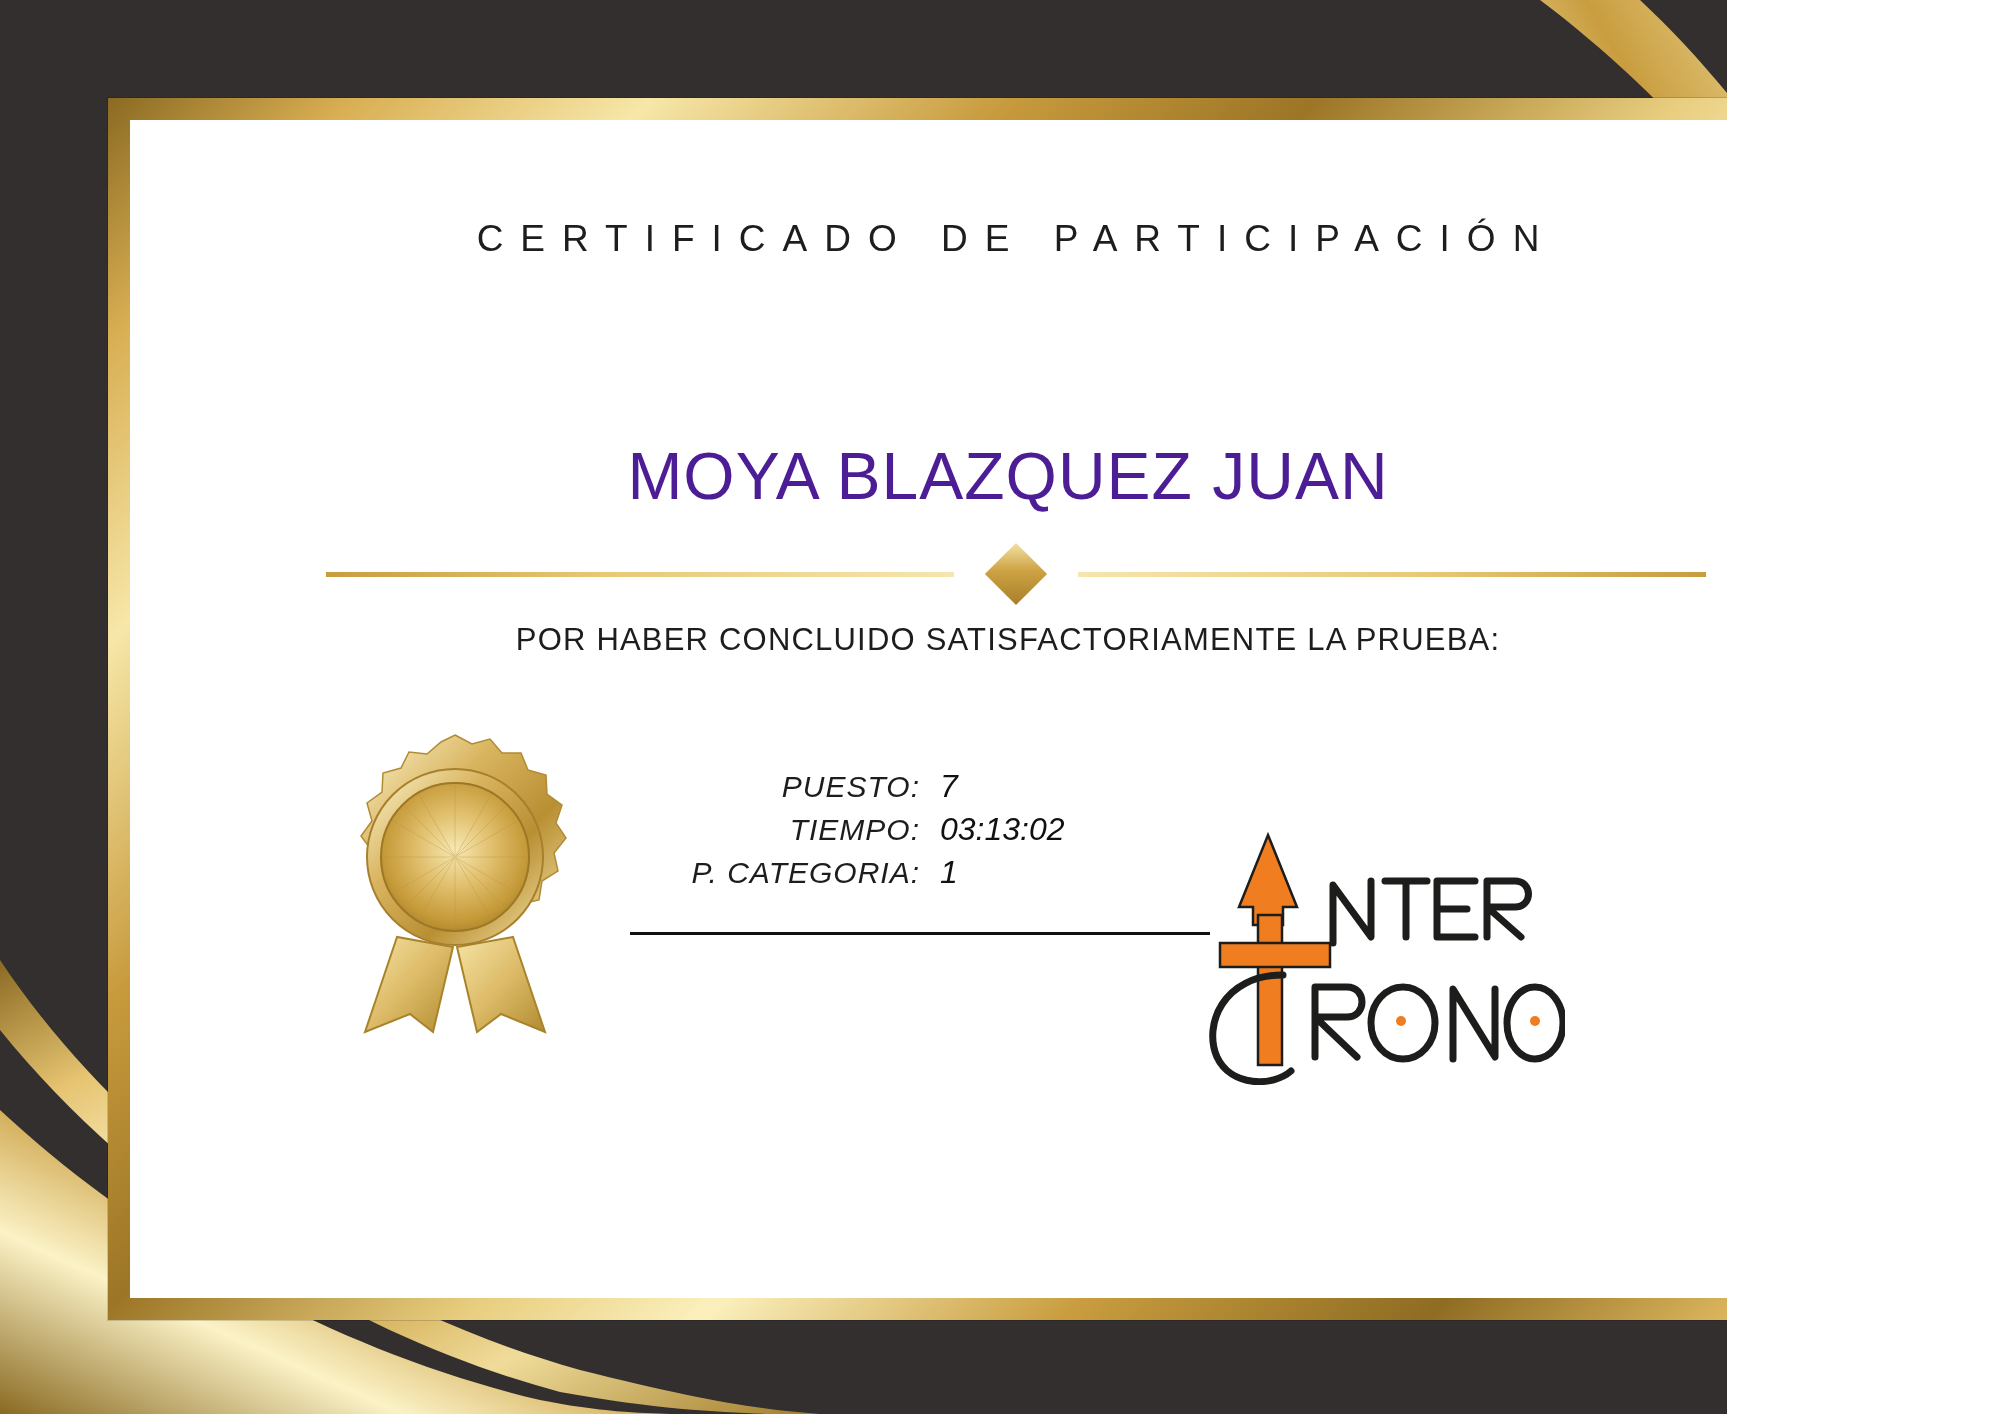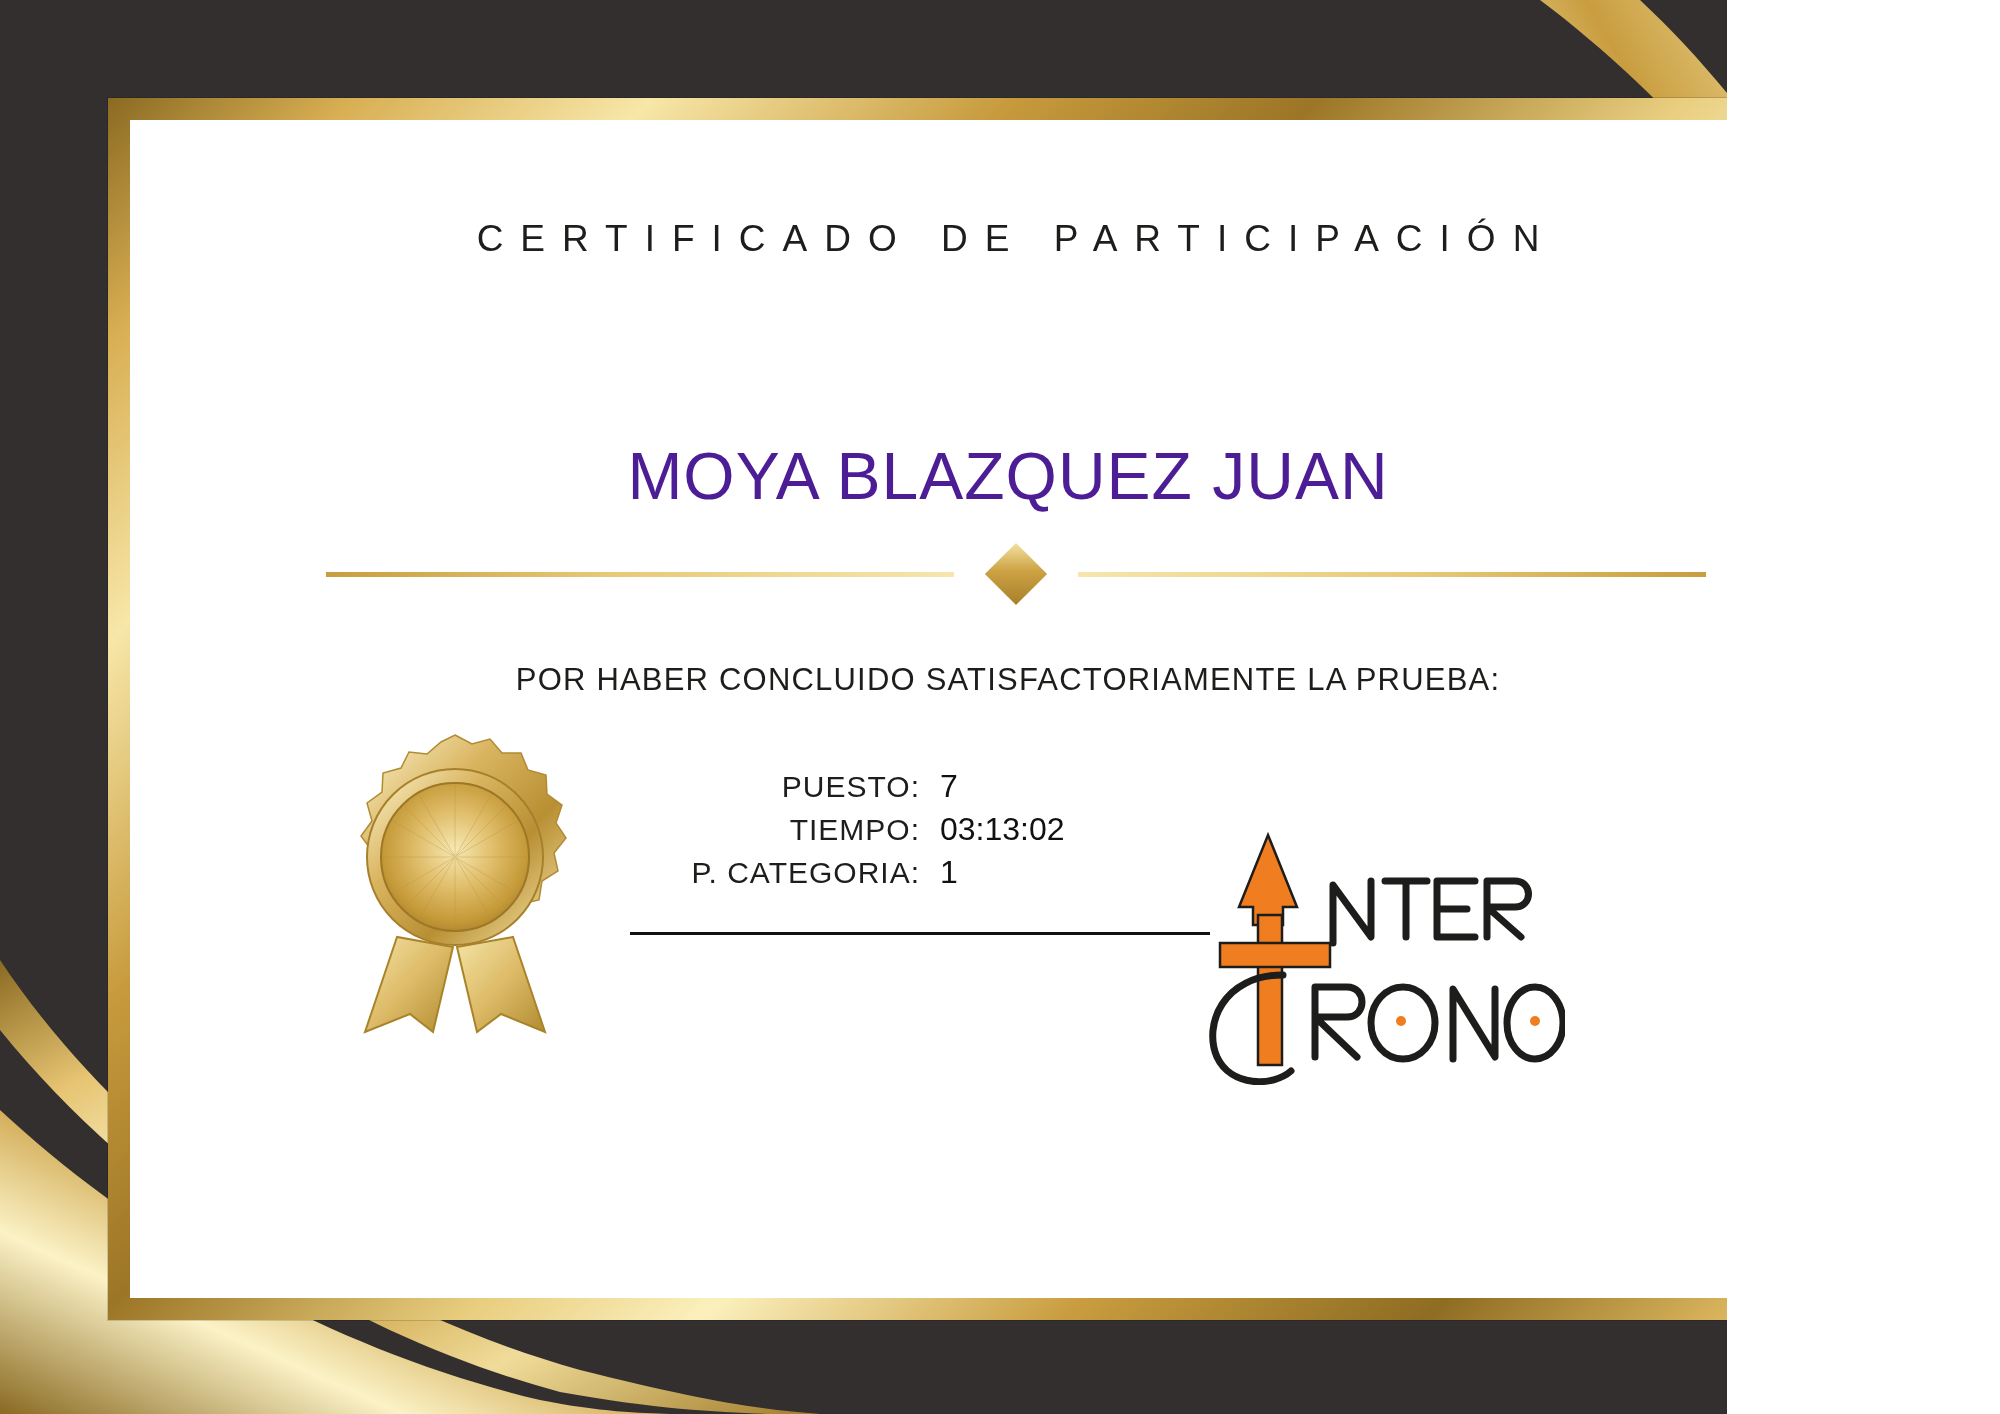--- a/index.html
+++ b/index.html
@@ -125,35 +125,35 @@
 
   .subtitle {
     position: absolute;
     top: 502px;
     left: 0;
     width: 100%;
     text-align: center;
     font-size: 31px;
     letter-spacing: 1.2px;
     color: #1d1d1b;
-    margin-top: 40px;
   }
 
   
   .results {
     position: absolute;
     left: 480px;
     top: 648px;
     width: 640px;
   }
   .result-row {
     display: flex;
     align-items: baseline;
     justify-content: flex-start;
     margin-bottom: 6px;
+    font-style: italic;
   }
   .result-label {
     width: 310px;
     text-align: right;
     font-size: 30px;
     letter-spacing: 1px;
     color: #1d1d1b;
   }
   .result-value {
     margin-left: 20px;

